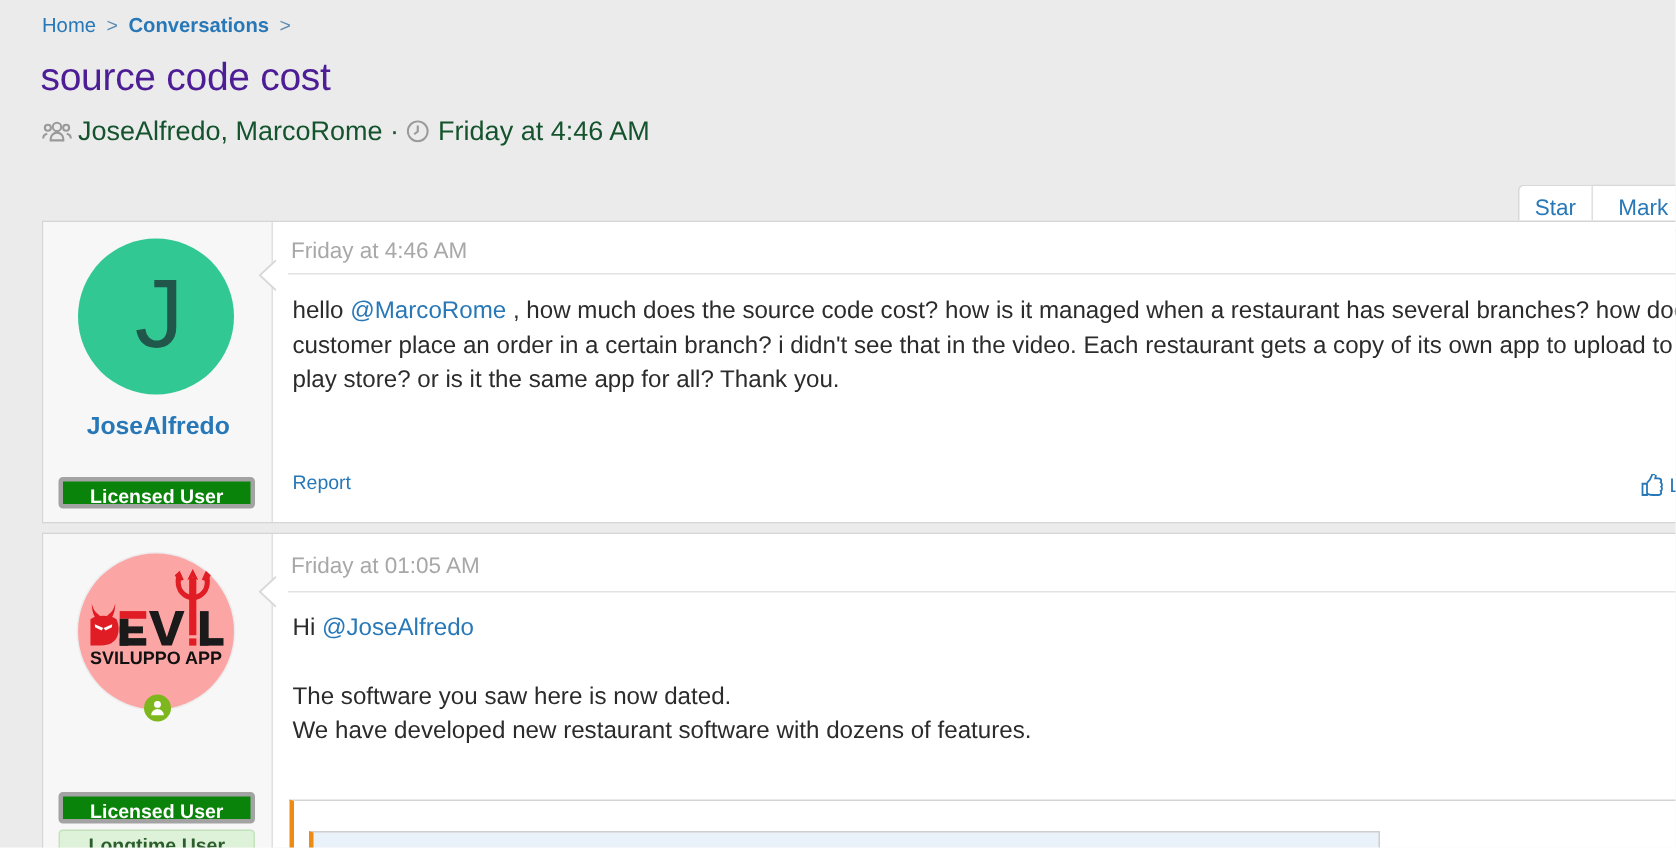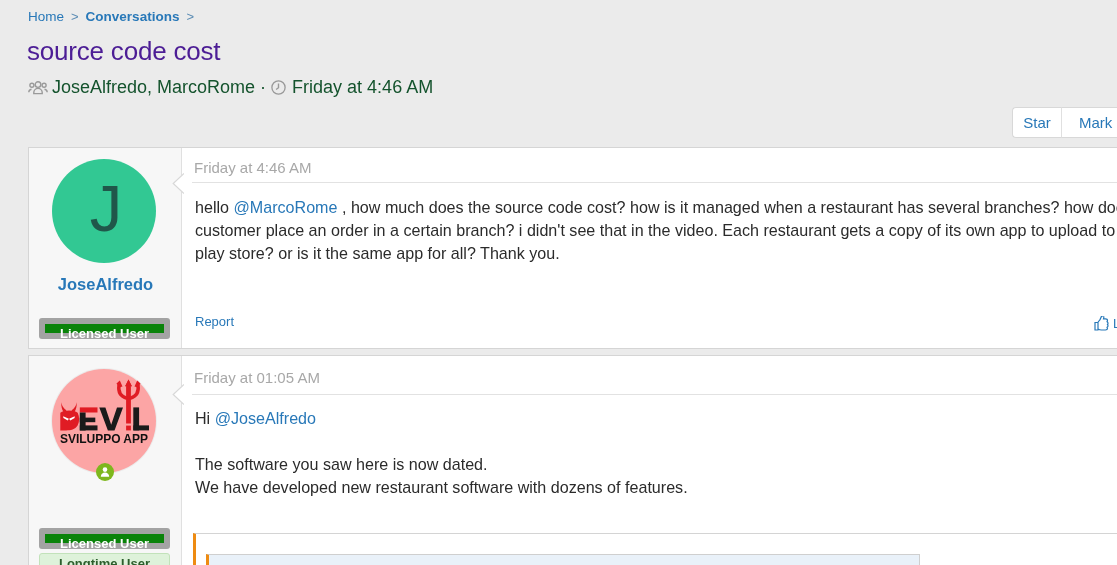--- a/index.html
+++ b/index.html
@@ -17,35 +17,35 @@
 .crumbs .sep { color:#5b8cb4; font-size:13px; padding:0 7px; }
 .crumbs b { font-weight:bold;margin-top:44px; }
 
 .title { left:27px; top:36px; font-size:26px; color:#4c1d95; letter-spacing:-0.2px; }
 
 .meta { left:28px; top:77px; font-size:18px; color:#14532d; white-space:nowrap; }
 .meta svg { vertical-align:-2px; margin-right:4px; }
 
 .btngroup { left:1012px; top:107px; height:31px; display:flex; }
 .btn { height:31px; line-height:29px; background:#fff;
-  border:1px solid #d8d8d8; color:#2878b8; font-size:15px; text-align:center; }
+  border:1px solid #d8d8d8; color:#2878b8; font-size:15px; text-align:center;margin-top:16px; }
 .btn1 { width:49px; border-radius:4px 0 0 4px; border-right:none; }
 .btn2 { width:120px; border-left:1px solid #e0e0e0; }
 
 .card { left:28px; width:1262px; background:#fff; border:1px solid #d5d5d5; }
 .card1 { top:147px; height:202px; }
 .card2 { top:355px; height:300px; }
 .sidebar { position:absolute; left:0; top:0; bottom:0; width:153px; background:#f7f7f7; border-right:1px solid #e0e0e0; text-align:center; }
 .avatar1 { position:absolute; left:23px; top:11px; width:104px; height:104px; border-radius:52px; background:#32c893; }
 .avatar1 span { font-size:65px; color:#20574a; line-height:100px; display:block; text-align:center; padding-left:4px; }
 .avatar2 { position:absolute; left:23px; top:13px; width:104px; height:104px; border-radius:52px; background:#fca5a5; box-shadow:0 0 0 1px #ececec; }
 .uname { position:absolute; left:0; width:153px; text-align:center; font-weight:bold; font-size:16.5px; }
 .utitle { position:absolute; left:0; width:153px; text-align:center; font-size:14px; color:#2b2b2b;margin-top:19px; }
 .badge { position:absolute; left:10px; width:131px; height:21px; line-height:19px; text-align:center;
-  background:#0a830a; border:6px solid #a3a3a3; border-radius:3px; color:#fff; font-size:13px; font-weight:bold; }
+  background:#0a830a; border:3px solid #a3a3a3; border-radius:3px; color:#fff; font-size:13px; font-weight:bold; }
 .badge.lt { background:#def2da; border:1px solid #c2e2ba; color:#2c5e2c; }
 
 .msg { position:absolute; left:154px; top:0; right:0; bottom:0; }
 .mhead { position:absolute; left:11px; font-size:15px; line-height:15px; color:#a8a8a8; white-space:nowrap; }
 .hline { position:absolute; left:9px; right:0; height:1px; background:#e2e2e2; }
 .arrow { position:absolute; left:-11.5px; width:12px; height:21px; }
 .mbody { position:absolute; left:12px; font-size:16.1px; line-height:23px; white-space:nowrap; color:#2b2b2b; }
 .report { position:absolute; left:12px; font-size:13px; }
 .like { position:absolute; left:911px; font-size:13px; color:#2878b8; white-space:nowrap; }
 .like svg { vertical-align:-3px; margin-right:3px; }

